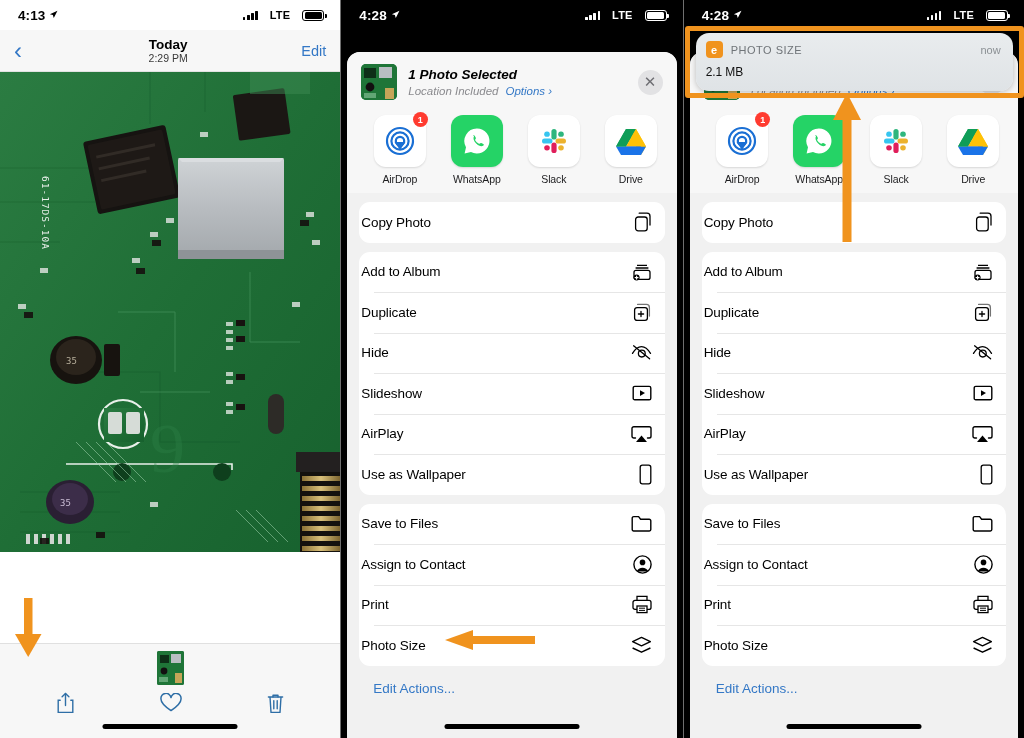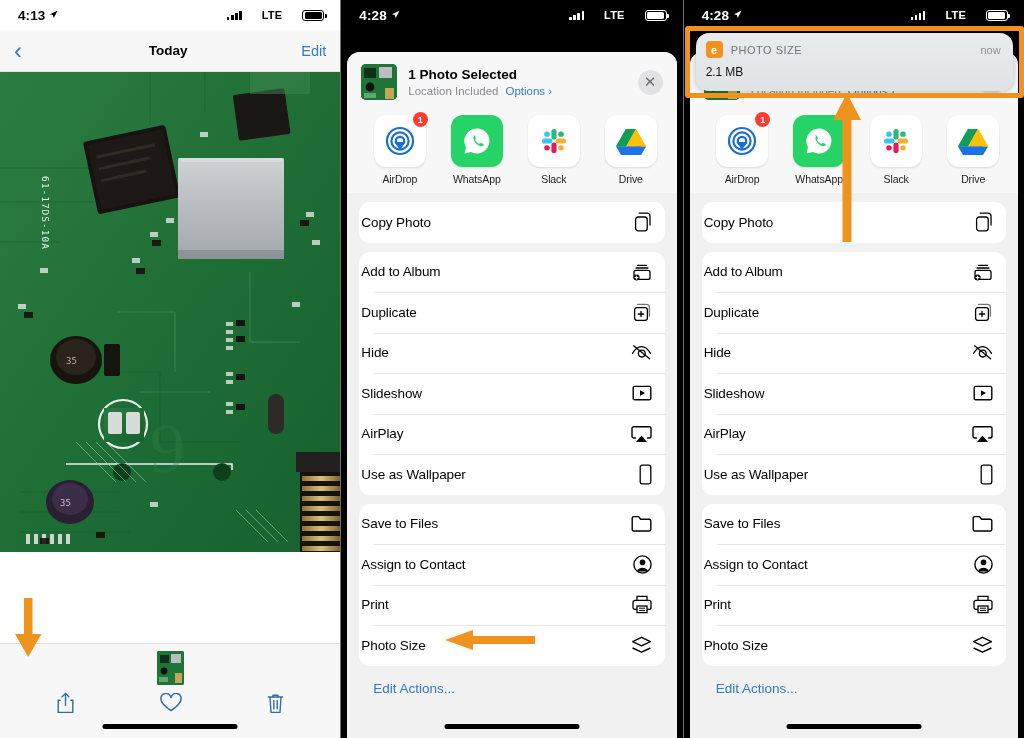--- a/index.html
+++ b/index.html
@@ -18,21 +18,21 @@
   
   .statusbar {
     height: 30px; display: flex; align-items: center;
     justify-content: space-between; padding: 0 16px 0 18px;
     font-size: 13.5px; font-weight: bold; letter-spacing: .1px;
   }
   .statusbar.light { background:#fff; color:#000; }
   .statusbar.dark  { background:#000; color:#fff; }
   .sb-left { display:flex; align-items:center; gap:4px; }
   .loc-arrow { display:inline-block; width:9px; height:9px; position:relative; top:-1px;}
-  .sb-right { display:flex; align-items:center; gap:20px; }
+  .sb-right { display:flex; align-items:center; gap:12px; }
   .bars { display:flex; align-items:flex-end; gap:1.5px; height:10px; }
   .bars i { display:block; width:2.6px; border-radius:.5px; background: currentColor; }
   .bars i:nth-child(1){height:3.5px}.bars i:nth-child(2){height:5.5px}
   .bars i:nth-child(3){height:7.5px}.bars i:nth-child(4){height:9.5px}
   .lte { font-size: 11px; font-weight: bold; letter-spacing:.2px; }
   .battery { position:relative; width:22px; height:11px; border:1.3px solid currentColor;
              border-radius:3px; display:flex; align-items:center; }
   .battery::after{content:"";position:absolute;right:-3.4px;top:3px;width:2px;height:4.5px;
                   background:currentColor;border-radius:0 1px 1px 0;}
   .battery .fill{height:7px;margin-left:1.2px;background:currentColor;border-radius:1.5px;width:17px;}
@@ -68,21 +68,21 @@
   
   .sheetwrap { position:relative; height:708px; background:#000; }
   .sheet {
     position:absolute; left:6px; right:6px; top:22px; bottom:0;
     background:#f1f1f1; border-radius:13px 13px 0 0; overflow:hidden;
   }
   .sheet-head { display:flex; align-items:center; gap:11px; padding:12px 14px 11px 14px;
                 background:#f7f7f7; }
   .sh-thumb { width:36px; height:36px; border-radius:5px; overflow:hidden; flex:none; background:#1d7a3a;}
   .sh-thumb svg{display:block;width:36px;height:36px;}
-  .sh-txt { flex:1; min-width:0;}
+  .sh-txt { flex:1; min-width:0;font-style:italic;}
   .sh-title { font-size:13.5px; font-weight:bold; color:#000; line-height:17px; }
   .sh-sub { font-size:11.5px; color:#8b8b8f; line-height:16px; display:flex; gap:7px; align-items:center;}
   .sh-opt { color:#3478c6; cursor:pointer; }
   .sh-close { width:25px; height:25px; border-radius:50%; background:#e2e2e4; flex:none;
               display:flex; align-items:center; justify-content:center; color:#6e6e73;
               font-size:15px; cursor:pointer; }
 
   .apps { display:flex; gap:0; padding:4px 0 8px 14px; background:#f7f7f7; overflow:hidden; }
   .app { width:77px; flex:none; display:flex; flex-direction:column; align-items:center; cursor:pointer;}
   .app-ic { width:52px; height:52px; border-radius:12px; background:#fff;
@@ -133,20 +133,21 @@
         <span class="battery">
             <span class="fill"></span>
           </span>
       </div>
     </div>
 
     <div class="nav">
       <span class="nav-back">‹</span>
       <div class="nav-title">
         <div class="d">Today</div>
+        <div class="t">2:29 PM</div>
       </div>
       <span class="nav-edit">Edit</span>
     </div>
 
     <div class="photo">
       <svg viewBox="0 0 341 480" preserveAspectRatio="none">
         <defs>
           <linearGradient id="pcb" x1="0" y1="0" x2="1" y2="1">
             <stop offset="0" stop-color="#2b7c42"></stop>
               <stop offset=".5" stop-color="#1f6e36"></stop>

